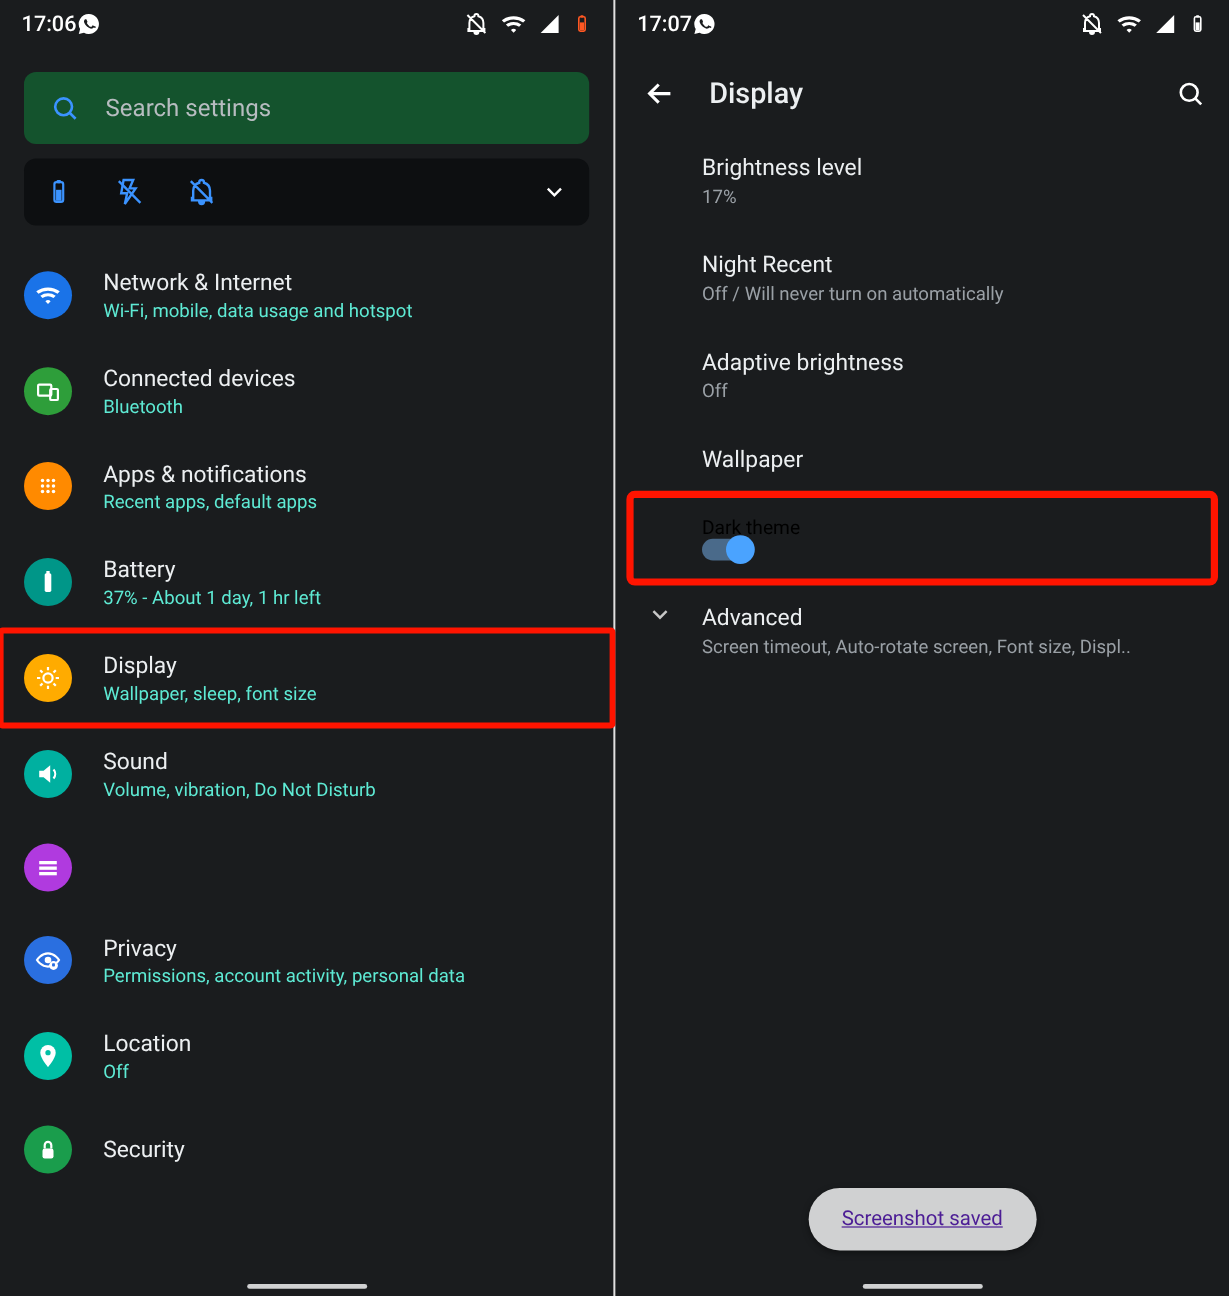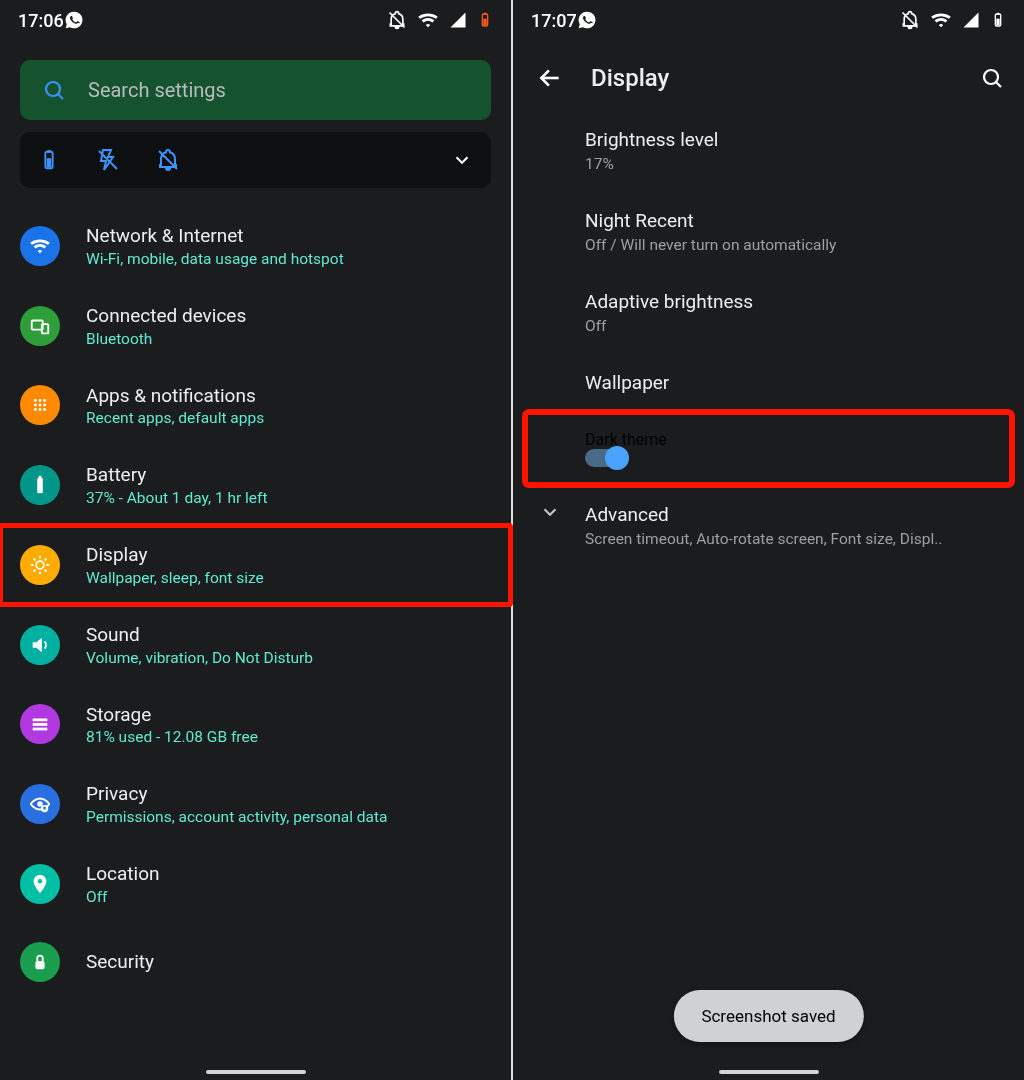--- a/index.html
+++ b/index.html
@@ -86,23 +86,24 @@
     position: relative;
   }
   .switch .thumb {
     width: 24px; height: 24px; border-radius: 50%; background: #4aa3ff;
     position: absolute; right: -4px; top: -3px;
   }
 
   
   .toast {
     position: absolute; left: 50%; transform: translateX(-50%);
-    bottom: 38px; background: #d0d1d2; color: #000000;
+    bottom: 38px; background: #d0d1d2; color: #4c1d95;
     padding: 16px 28px; border-radius: 30px; font-size: 17px;
     box-shadow: 0 2px 6px rgba(0,0,0,.4);
+    text-decoration: underline;
   }
 
   
   .navhandle {
     position: absolute; bottom: 6px; left: 50%; transform: translateX(-50%);
     width: 100px; height: 4px; background: #d0d1d2; border-radius: 2px;
   }
 </style>
 </head>
 <body>
@@ -319,24 +320,20 @@
             <div class="title">Sound</div>
             <div class="sub">Volume, vibration, Do Not Disturb</div>
           </div>
         </div>
         <div class="row">
           <div class="iconcircle" style="background:#b03adf">
             <svg width="22" height="22" viewBox="0 0 24 24" color="#fff">
               <use href="#c-storage"></use>
             </svg>
           </div>
-          <div class="rowtext">
-            <div class="title">Storage</div>
-            <div class="sub">81% used - 12.08 GB free</div>
-          </div>
         </div>
         <div class="row">
           <div class="iconcircle" style="background:#2a6fe0">
             <svg width="22" height="22" viewBox="0 0 24 24" color="#fff">
               <use href="#c-privacy"></use>
             </svg>
           </div>
           <div class="rowtext">
             <div class="title">Privacy</div>
             <div class="sub">Permissions, account activity, personal data</div>

